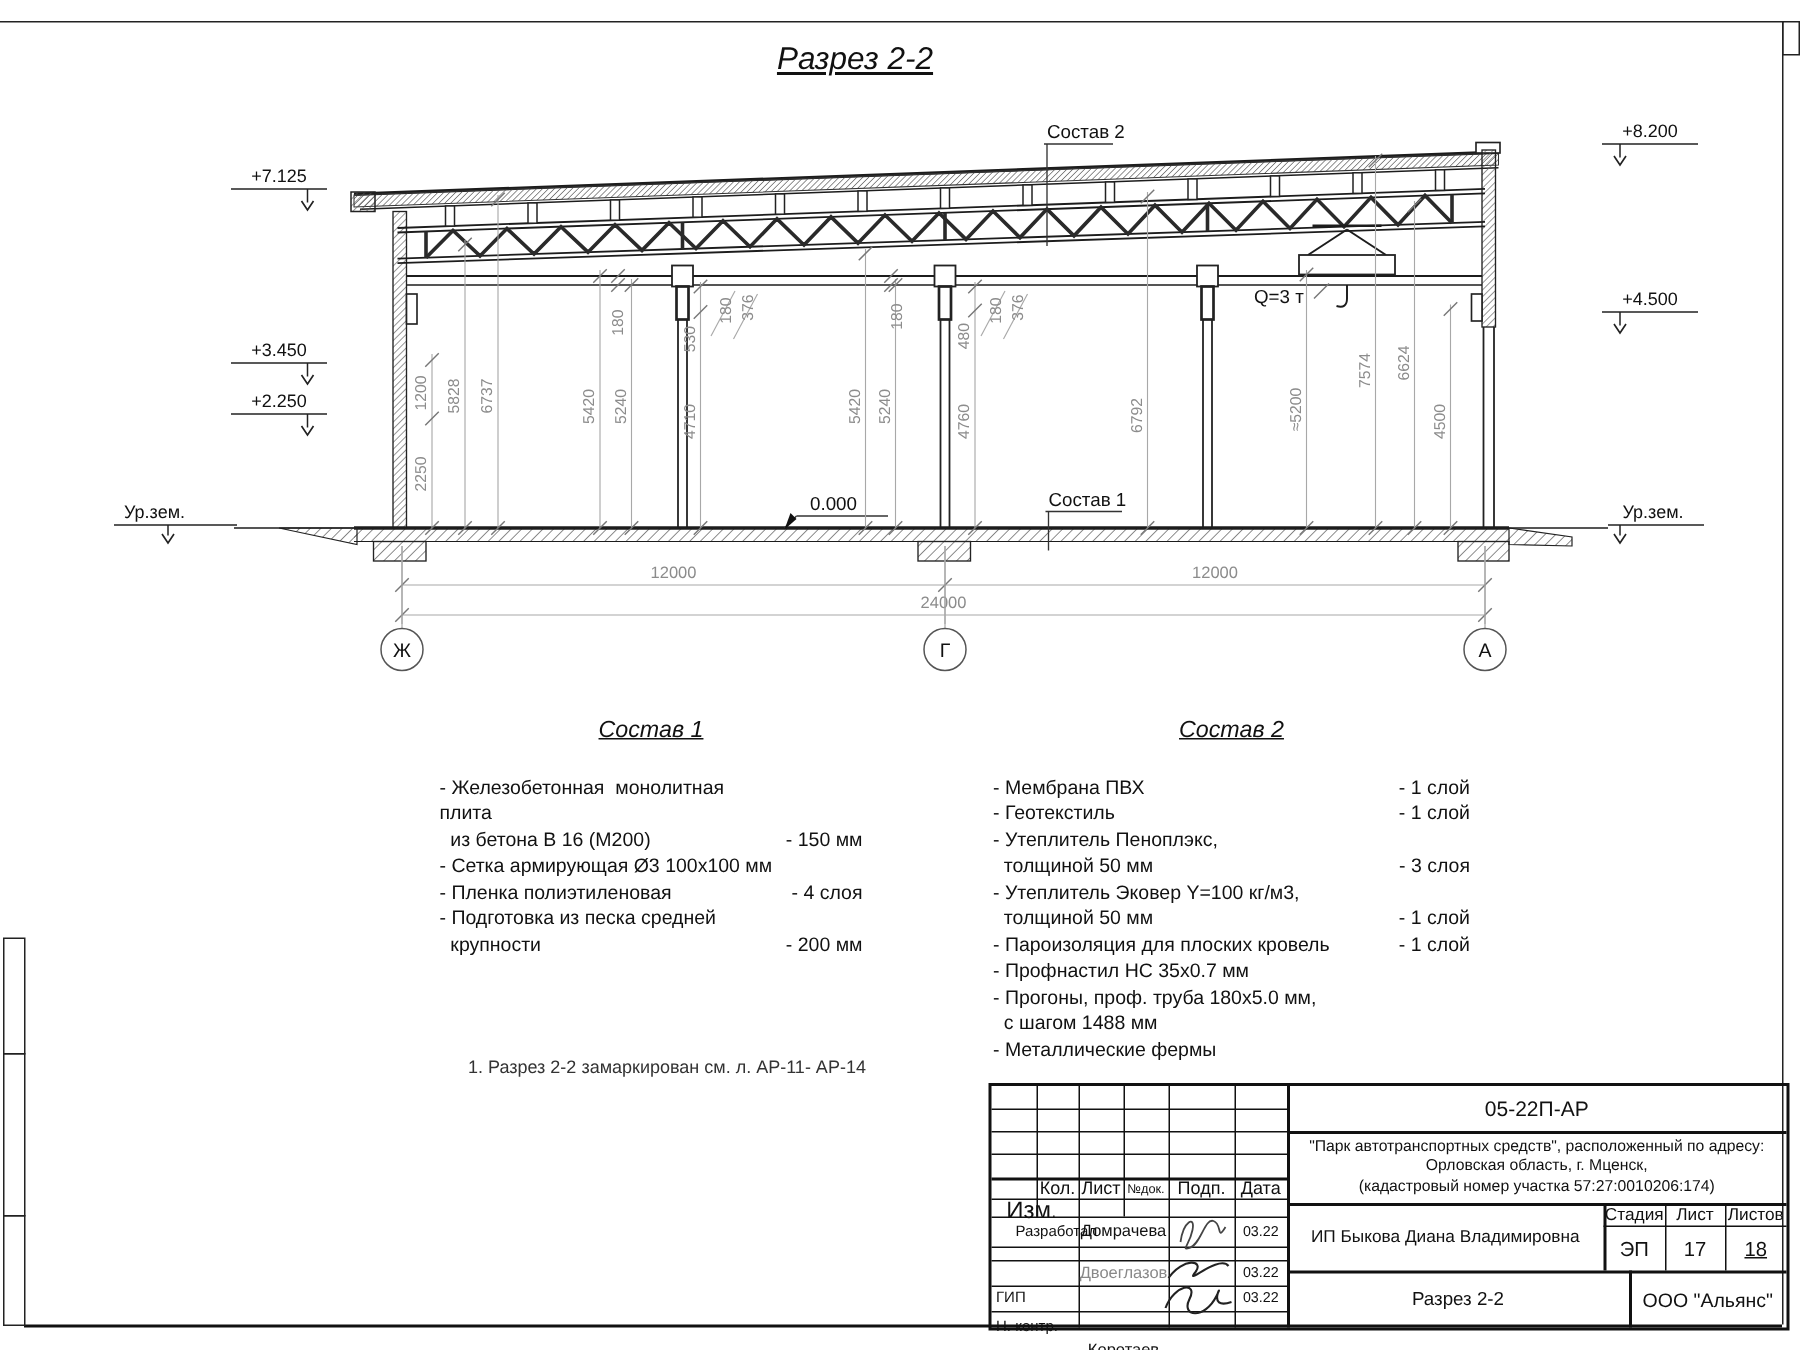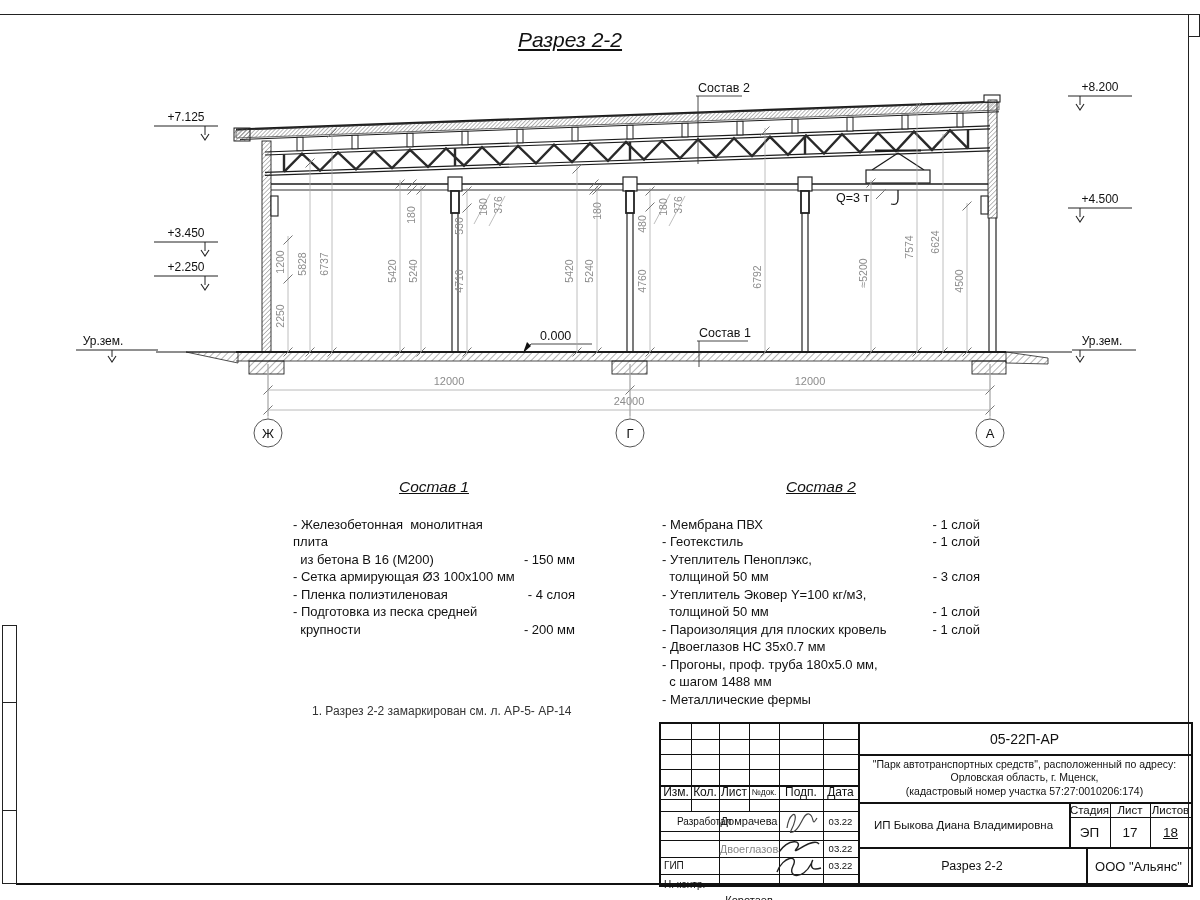--- a/index.html
+++ b/index.html
@@ -341,35 +341,35 @@
   <div class="row">
       <span class="t">- Утеплитель Эковер Y=100 кг/м3,
   толщиной 50 мм</span>
       <span class="v">- 1 слой</span>
     </div>
   <div class="row">
       <span class="t">- Пароизоляция для плоских кровель</span>
       <span class="v">- 1 слой</span>
     </div>
   <div class="row">
-      <span class="t">- Двоеглазов НС 35х0.7 мм</span>
+      <span class="t">- Профнастил НС 35х0.7 мм</span>
       <span class="v"></span>
     </div>
   <div class="row">
       <span class="t">- Прогоны, проф. труба 180х5.0 мм,
   с шагом 1488 мм</span>
       <span class="v"></span>
     </div>
   <div class="row">
       <span class="t">- Металлические фермы</span>
       <span class="v"></span>
     </div>
 </div>
 
-<div class="note">1. Разрез 2-2 замаркирован см. л. АР-5- АР-14</div>
+<div class="note">1. Разрез 2-2 замаркирован см. л. АР-11- АР-14</div>
 
 <div class="tblock">
 
   <div class="tb-h" style="left:0;top:15px;width:197px;"></div>
   <div class="tb-h" style="left:0;top:30px;width:197px;"></div>
   <div class="tb-h" style="left:0;top:45px;width:197px;"></div>
   <div class="tb-h" style="left:0;top:61px;width:197px;border-top-width:2px;"></div>
   <div class="tb-h" style="left:0;top:75px;width:197px;"></div>
   <div class="tb-h" style="left:0;top:87px;width:197px;"></div>
   <div class="tb-h" style="left:0;top:107px;width:197px;"></div>
@@ -386,21 +386,21 @@
 
   <div class="tb-h" style="left:197px;top:30px;width:333px;border-top-width:2px;"></div>
   <div class="tb-h" style="left:197px;top:78px;width:333px;border-top-width:2px;"></div>
   <div class="tb-h" style="left:197px;top:123px;width:333px;border-top-width:2px;"></div>
   <div class="tb-h" style="left:408px;top:93px;width:122px;"></div>
   <div class="tb-v th" style="left:408px;top:78px;height:45px;"></div>
   <div class="tb-v" style="left:449px;top:78px;height:45px;"></div>
   <div class="tb-v" style="left:489px;top:78px;height:45px;"></div>
   <div class="tb-v th" style="left:425px;top:123px;height:38px;"></div>
 
-  <div class="tb-txt" style="left:0;top:61px;width:30px;height:14px;font-size:12px;">Изм.</div>
+  <div class="tb-txt" style="left:0;top:77px;width:30px;height:14px;font-size:16px;padding-left:12px;">Изм.</div>
   <div class="tb-txt" style="left:30px;top:61px;width:28px;height:14px;font-size:12px;">Кол.</div>
   <div class="tb-txt" style="left:58px;top:61px;width:30px;height:14px;font-size:12px;">Лист</div>
   <div class="tb-txt" style="left:88px;top:61px;width:30px;height:14px;font-size:8.5px;">№док.</div>
   <div class="tb-txt" style="left:118px;top:61px;width:44px;height:14px;font-size:12px;">Подп.</div>
   <div class="tb-txt" style="left:162px;top:61px;width:35px;height:14px;font-size:12px;">Дата</div>
 
   <div class="tb-txt left" style="left:16px;top:87px;width:55px;height:20px;font-size:10px;">Разработал</div>
   <div class="tb-txt" style="left:58px;top:87px;width:60px;height:20px;font-size:11px;">Домрачева</div>
   <div class="tb-txt" style="left:162px;top:87px;width:35px;height:20px;font-size:9.5px;">03.22</div>
   <div class="tb-txt left" style="left:3px;top:116px;width:55px;height:17px;font-size:10px;margin-top:36px;">Н. контр.</div>

